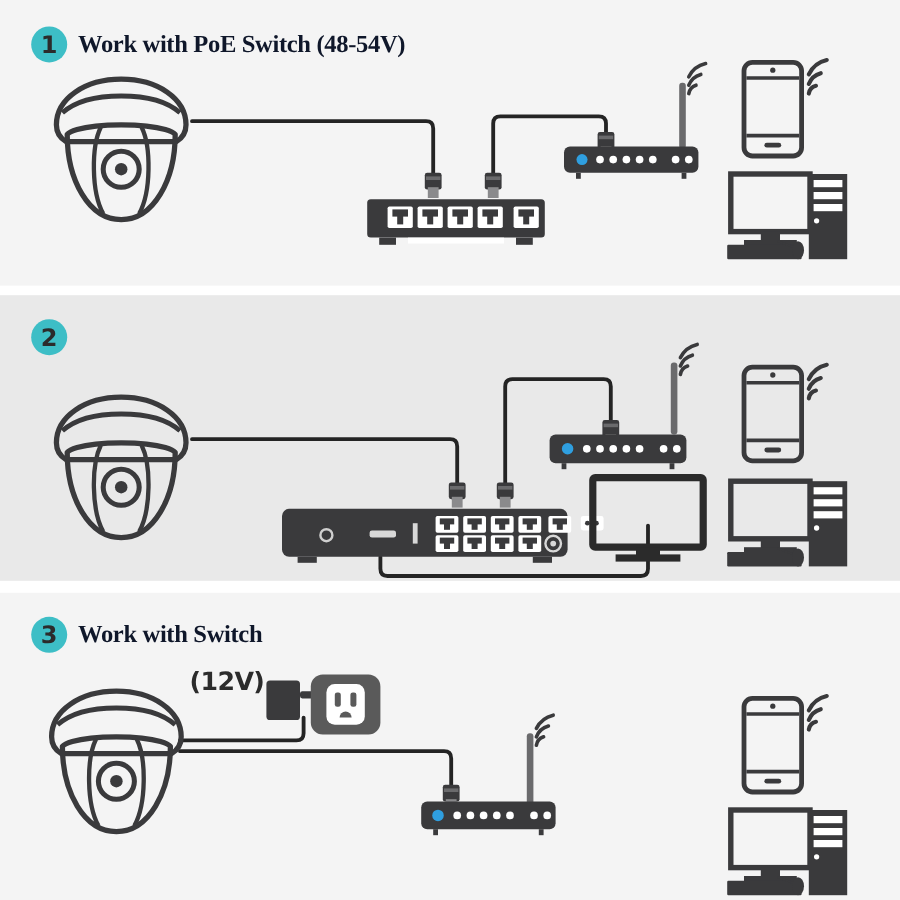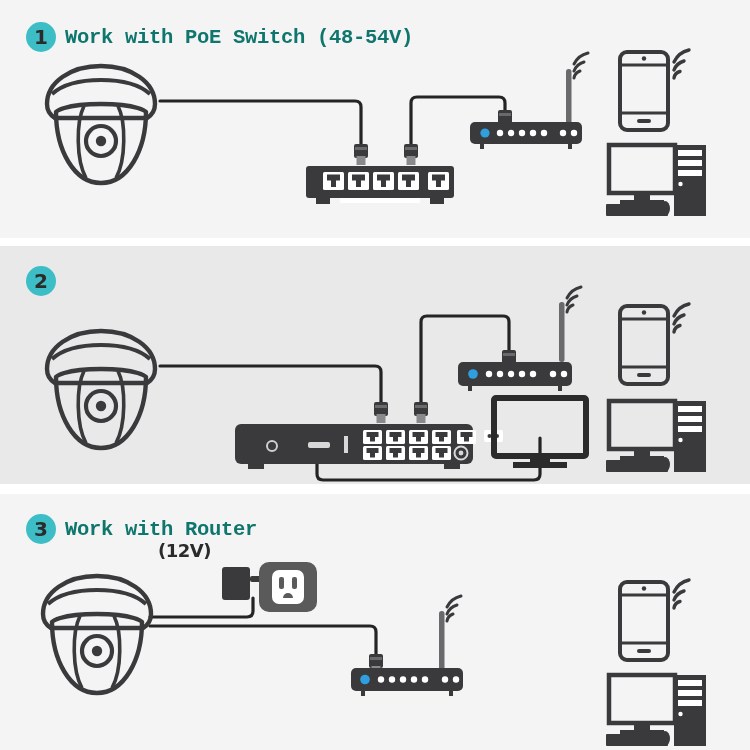--- a/index.html
+++ b/index.html
@@ -47,38 +47,38 @@
     display: flex;
     align-items: center;
     justify-content: center;
     font-family: "DejaVu Sans", sans-serif;
     line-height: 1;
     flex: none;
   }
   .panel-title {
     font-size: 20.5px;
     font-weight: bold;
-    color: #0f766e;
+    color: #0f172a;
     letter-spacing: -0.3px;
     white-space: nowrap;
-    font-family: Liberation Mono, monospace;
+    font-family: Liberation Serif, serif;
   }
   .svg-layer {
     position: absolute;
     left: 0;
     top: 0;
   }
   .label-12v {
     position: absolute;
-    font-size: 18px;
+    font-size: 21px;
     font-weight: bold;
     color: #2b2b2b;
     font-family: "DejaVu Sans", sans-serif;
     left: 158px;
-    top: 540px;
+    top: 556px;
     letter-spacing: -0.5px;
   }
 </style>
 </head>
 <body>
 
 <div class="page">
 
   <div class="panel" id="panel-1">
     <div class="panel-header" style="top:22px;">
@@ -338,21 +338,21 @@
         <rect x="678" y="170" width="24" height="6" fill="#ffffff"></rect>
         <rect x="678" y="180" width="24" height="6" fill="#ffffff"></rect>
         <circle cx="680.5" cy="194" r="2.2" fill="#ffffff"></circle>
       </g>
     </svg>
   </div>
 
   <div class="panel" id="panel-3">
     <div class="panel-header" style="top:20px;">
       <div class="badge">3</div>
-      <div class="panel-title">Work with Router</div>
+      <div class="panel-title">Work with Switch</div>
     </div>
 
     <svg class="svg-layer" width="750" height="256" viewBox="0 0 750 256">
 
       <path d="M150,123 L247,123 Q253,123 253,117 L253,104" fill="none" stroke="#242424" stroke-width="3.2" stroke-linecap="round"></path>
 
       <path d="M150,132 L370,132 Q376,132 376,138 L376,166" fill="none" stroke="#242424" stroke-width="3.2" stroke-linecap="round"></path>
 
       <g>
         <path d="M43,120 C43,98 67,82 97,82 C127,82 151,98 151,120 C151,126 148,131 143,134 L51,134 C46,131 43,126 43,120 Z" fill="none" stroke="#3a3a3c" stroke-width="4.4" stroke-linejoin="round"></path>

